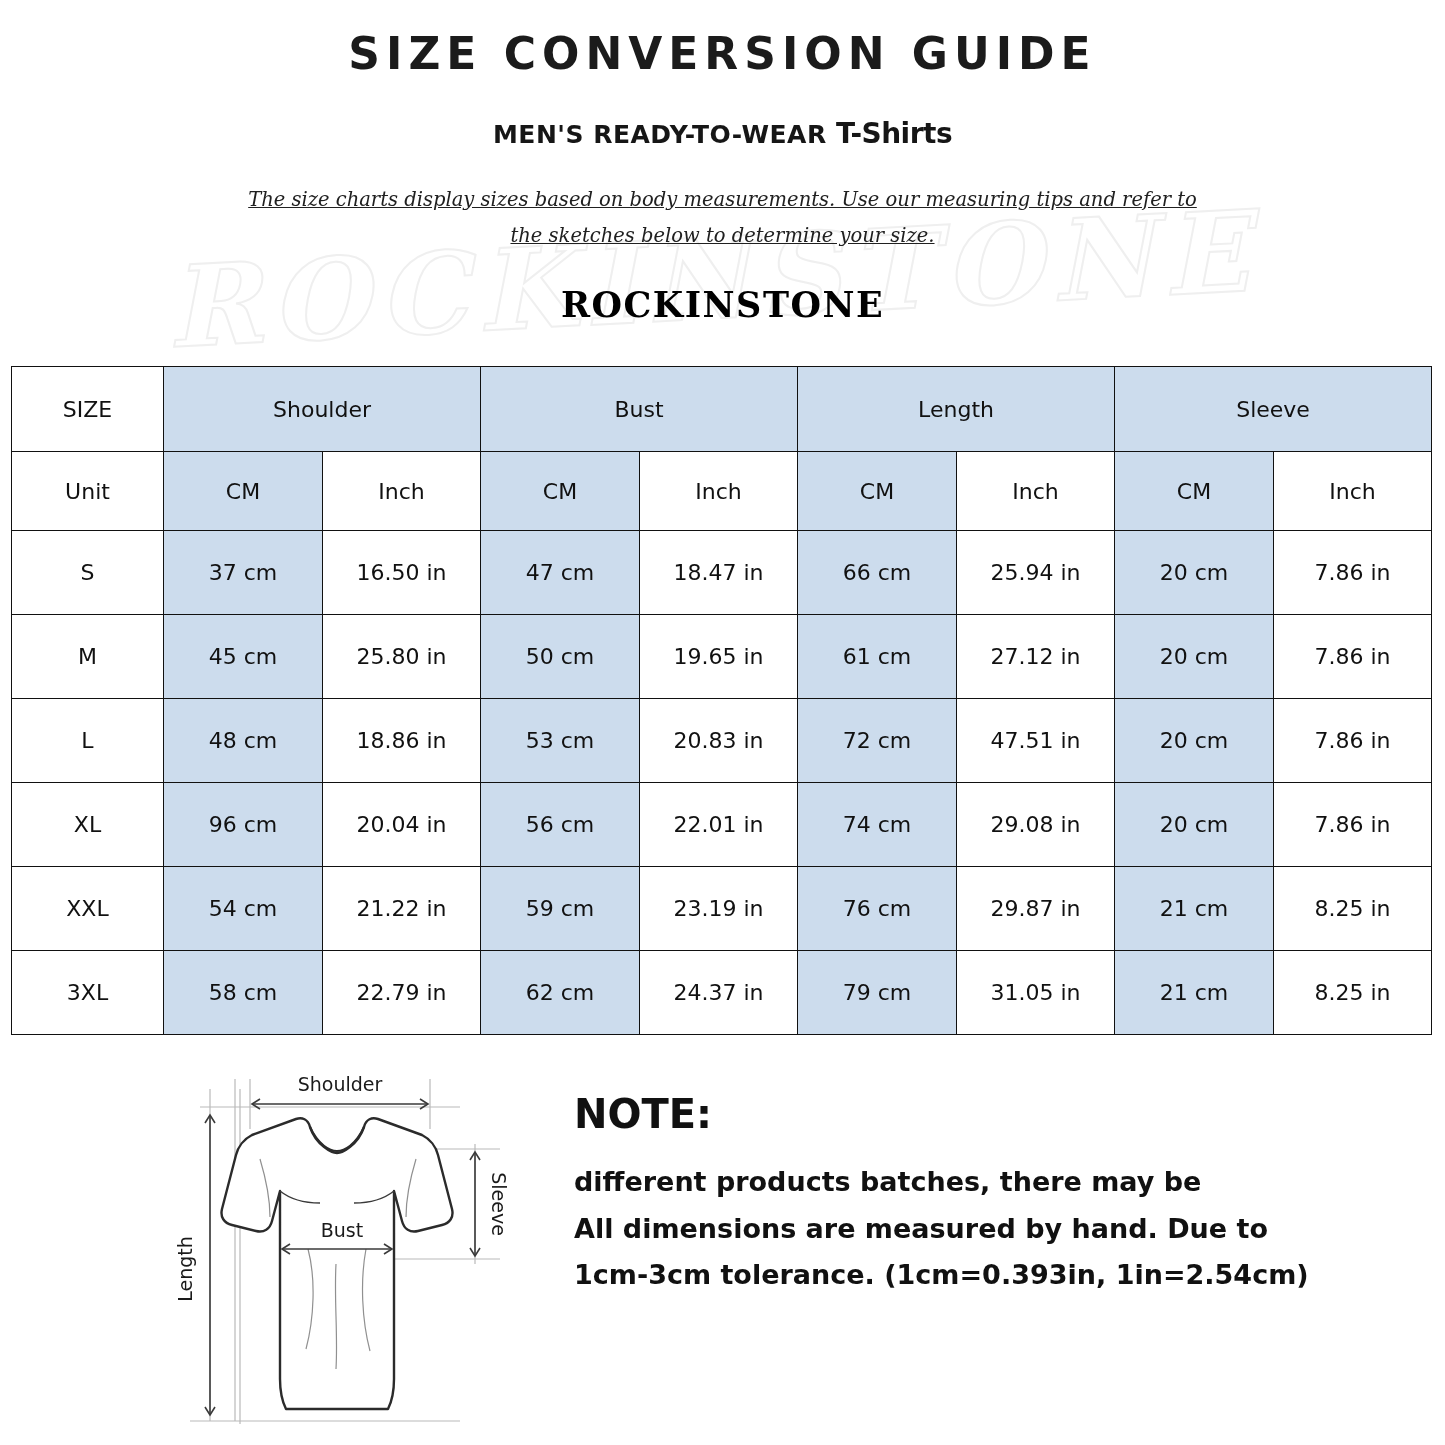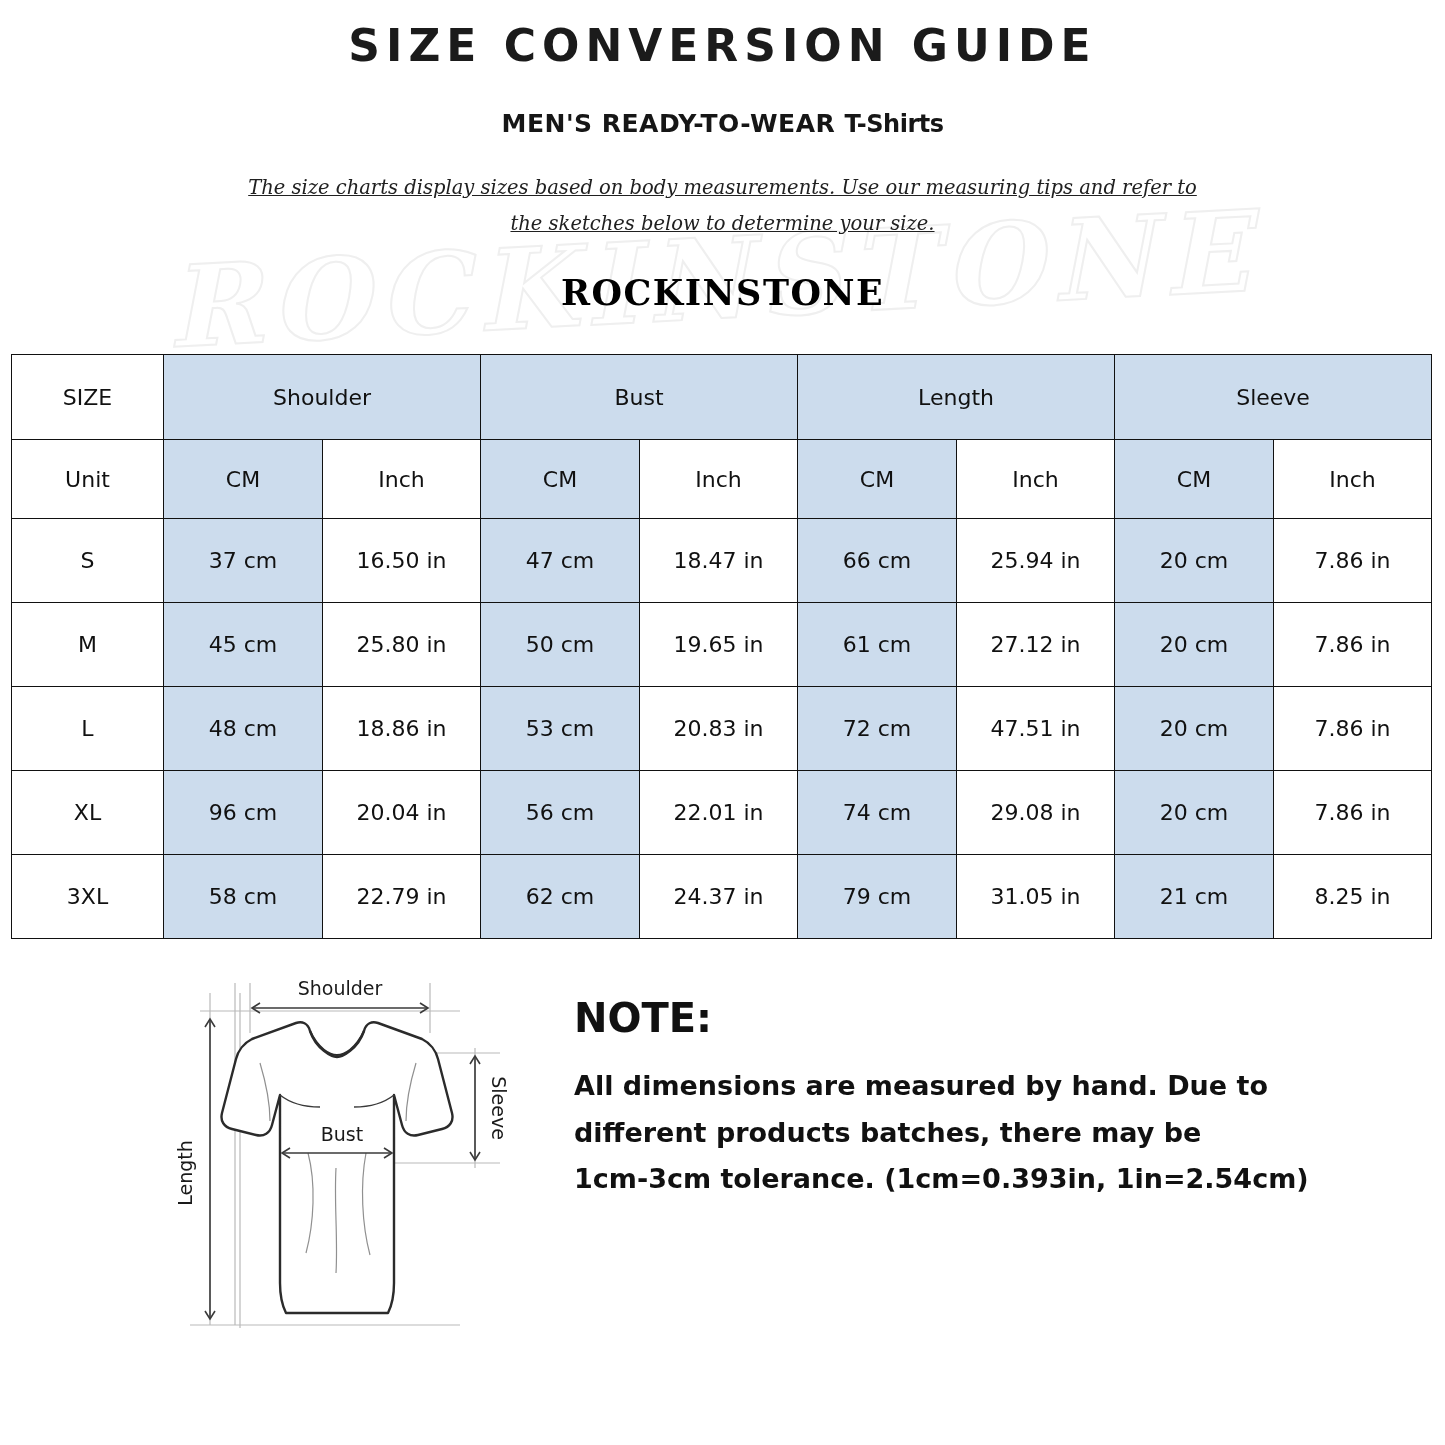--- a/index.html
+++ b/index.html
@@ -52,32 +52,32 @@
     position: relative;
     z-index: 2;
     text-align: center;
   }
   .title {
     font-family: "DejaVu Sans", sans-serif;
     font-weight: bold;
     font-size: 44px;
     letter-spacing: 6px;
     color: #1b1b1b;
-    padding-top: 20px;
+    padding-top: 28px;
   }
   .subtitle {
     margin-top: 38px;
     font-size: 25px;
     font-weight: bold;
     letter-spacing: 0.5px;
     color: #161616;
   }
   .subtitle .sub-light {
     font-family: "DejaVu Sans", sans-serif;
-    font-size: 24px;
+    font-size: 28px;
     letter-spacing: -0.5px;
   }
   .intro {
     margin: 32px auto 0;
     width: 980px;
     font-family: "DejaVu Serif", serif;
     font-style: italic;
     font-size: 19.5px;
     line-height: 1.85;
     color: #202020;
@@ -249,20 +249,31 @@
           <td class="shade">96 cm</td>
           <td>20.04 in</td>
           <td class="shade">56 cm</td>
           <td>22.01 in</td>
           <td class="shade">74 cm</td>
           <td>29.08 in</td>
           <td class="shade">20 cm</td>
           <td>7.86 in</td>
         </tr>
         <tr class="row-data">
+          <td>XXL</td>
+          <td class="shade">54 cm</td>
+          <td>21.22 in</td>
+          <td class="shade">59 cm</td>
+          <td>23.19 in</td>
+          <td class="shade">76 cm</td>
+          <td>29.87 in</td>
+          <td class="shade">21 cm</td>
+          <td>8.25 in</td>
+        </tr>
+        <tr class="row-data">
           <td>3XL</td>
           <td class="shade">58 cm</td>
           <td>22.79 in</td>
           <td class="shade">62 cm</td>
           <td>24.37 in</td>
           <td class="shade">79 cm</td>
           <td>31.05 in</td>
           <td class="shade">21 cm</td>
           <td>8.25 in</td>
         </tr>
@@ -339,21 +350,21 @@
           <polyline points="254,195 262,200 254,205"></polyline>
         </g>
         <rect x="178" y="168" width="72" height="24" fill="#ffffff" opacity="0.9"></rect>
         <text x="212" y="188" text-anchor="middle" font-family="'DejaVu Sans',sans-serif" font-size="19" fill="#1a1a1a">Bust</text>
       </svg>
     </div>
 
     <div class="note">
       <div class="note-title">NOTE:</div>
       <div class="note-body">
+        <div>different products batches, there may be</div>
         <div>All dimensions are measured by hand. Due to</div>
-        <div>different products batches, there may be</div>
         <div>1cm-3cm tolerance. (1cm=0.393in, 1in=2.54cm)</div>
       </div>
     </div>
 
   </div>
 
 </div>
 
 </body></html>

